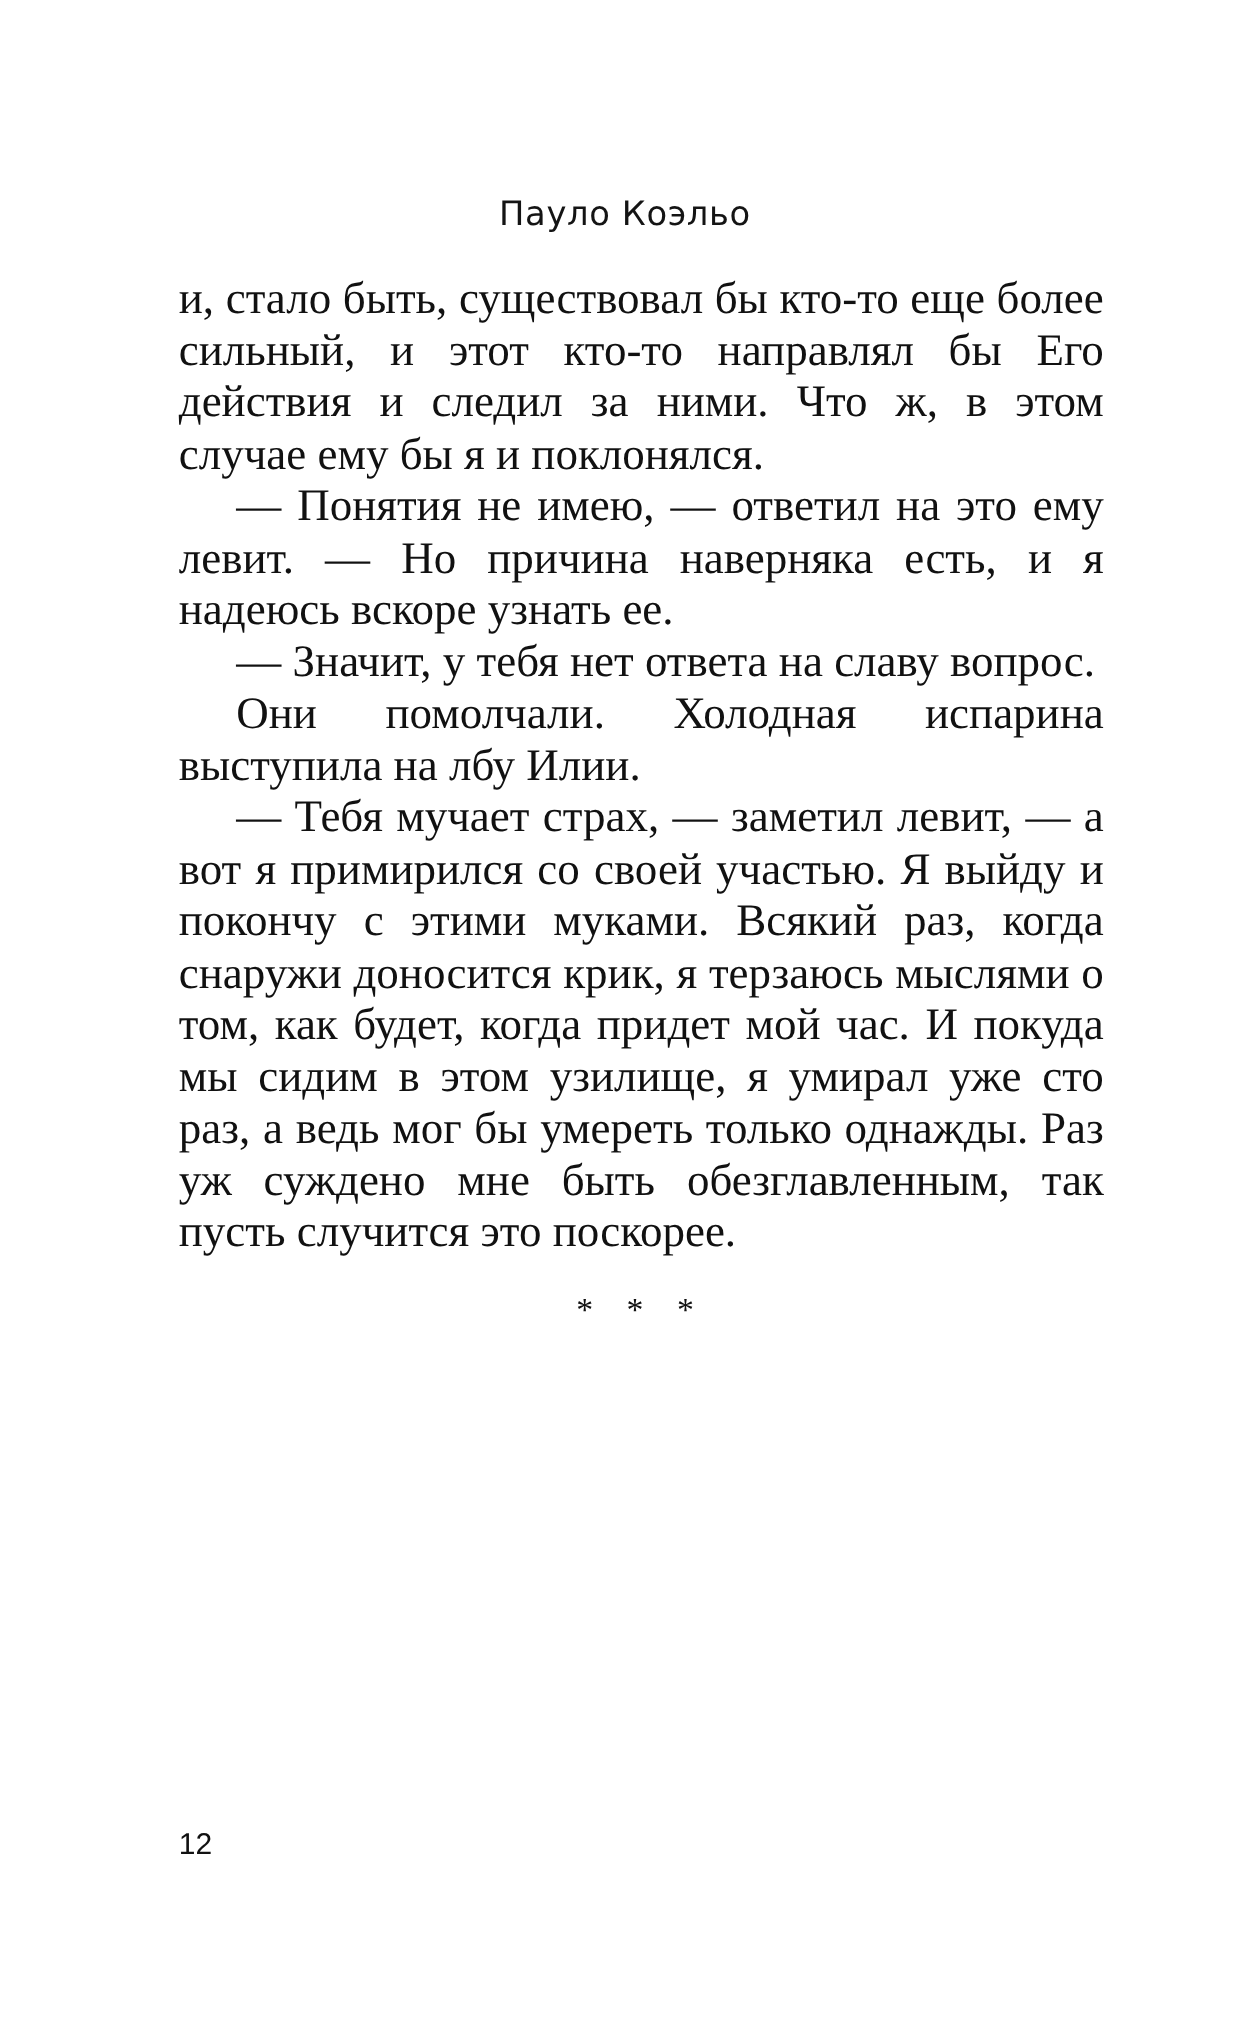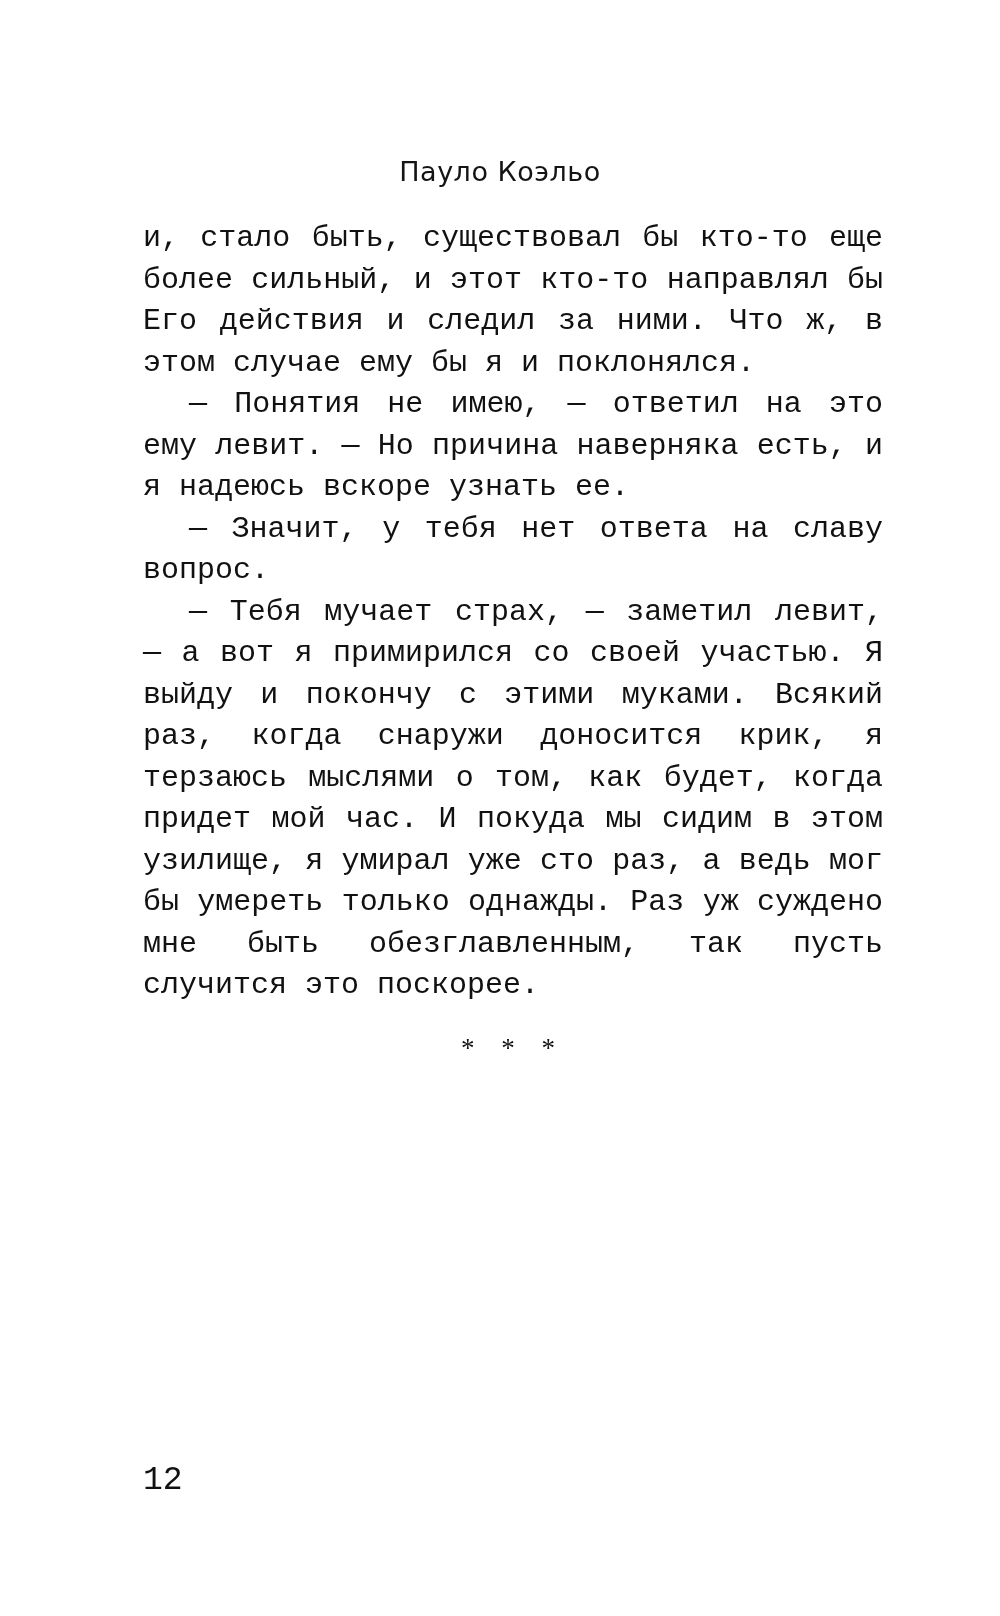--- a/index.html
+++ b/index.html
@@ -43,27 +43,26 @@
 
   .text-block {
     position: absolute;
     top: 218px;
     left: 143px;
     width: 740px;
   }
 
   .text-block p {
     margin: 0;
-    font-size: 30px;
+    font-size: 36px;
     line-height: 41.5px;
     text-align: justify;
     text-justify: inter-word;
     color: #111111;
     hyphens: manual;
-    font-family: Liberation Mono, monospace;
   }
 
   .text-block p.indent {
     text-indent: 46px;
   }
 
   .text-block p.noindent {
     text-indent: 0;
   }
 
@@ -72,37 +71,38 @@
     text-align: center;
     font-size: 27px;
     letter-spacing: 10px;
     color: #111111;
   }
 
   .folio {
     position: absolute;
     left: 143px;
     top: 1462px;
-    font-size: 33px;
+    font-size: 24px;
     color: #111111;
-    font-family: Liberation Mono, monospace;
+    font-family: Liberation Sans, sans-serif;
   }
 </style>
 </head>
 <body>
 
 <div class="page">
 
   <div class="running-head">Пауло Коэльо</div>
 
   <div class="text-block">
 
     <p class="noindent">и, стало быть, существовал бы кто-то еще более сильный, и этот кто-то направлял бы Его действия и следил за ними. Что ж, в этом случае ему бы я и поклонялся.</p>
     <p class="indent">— Понятия не имею, — ответил на это ему левит. — Но причина наверняка есть, и я надеюсь вскоре узнать ее.</p>
     <p class="indent">— Значит, у тебя нет ответа на славу вопрос.</p>
+    <p class="indent">Они помолчали. Холодная испарина выступила на лбу Илии.</p>
     <p class="indent">— Тебя мучает страх, — заметил левит, — а вот я примирился со своей участью. Я выйду и покончу с этими муками. Всякий раз, когда снаружи доносится крик, я терзаюсь мыслями о том, как будет, когда придет мой час. И покуда мы сидим в этом узилище, я умирал уже сто раз, а ведь мог бы умереть только однажды. Раз уж суждено мне быть обезглавленным, так пусть случится это поскорее.</p>
 
     <div class="divider">* * *</div>
 
 
   </div>
 
   <div class="folio">12</div>
 
 </div>

